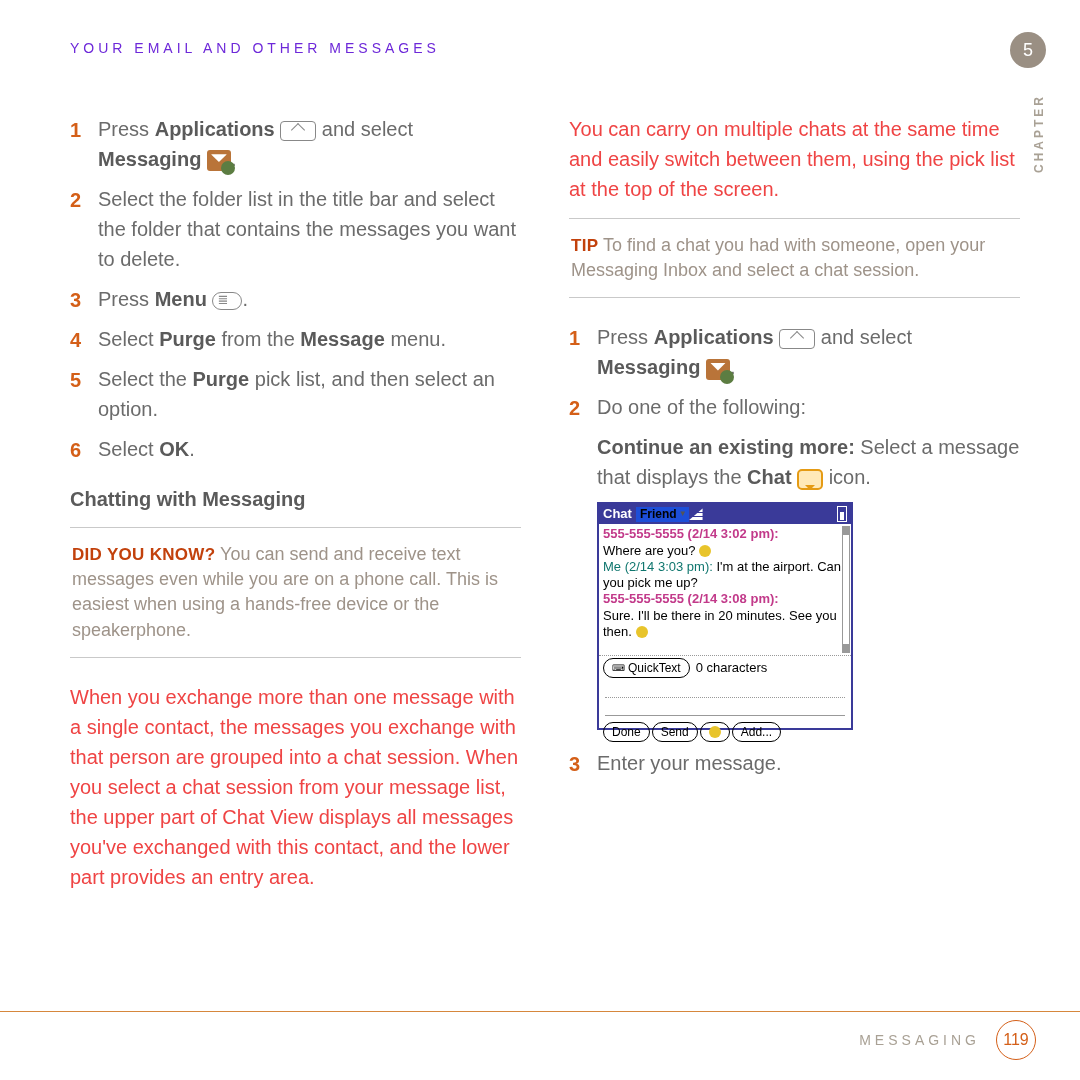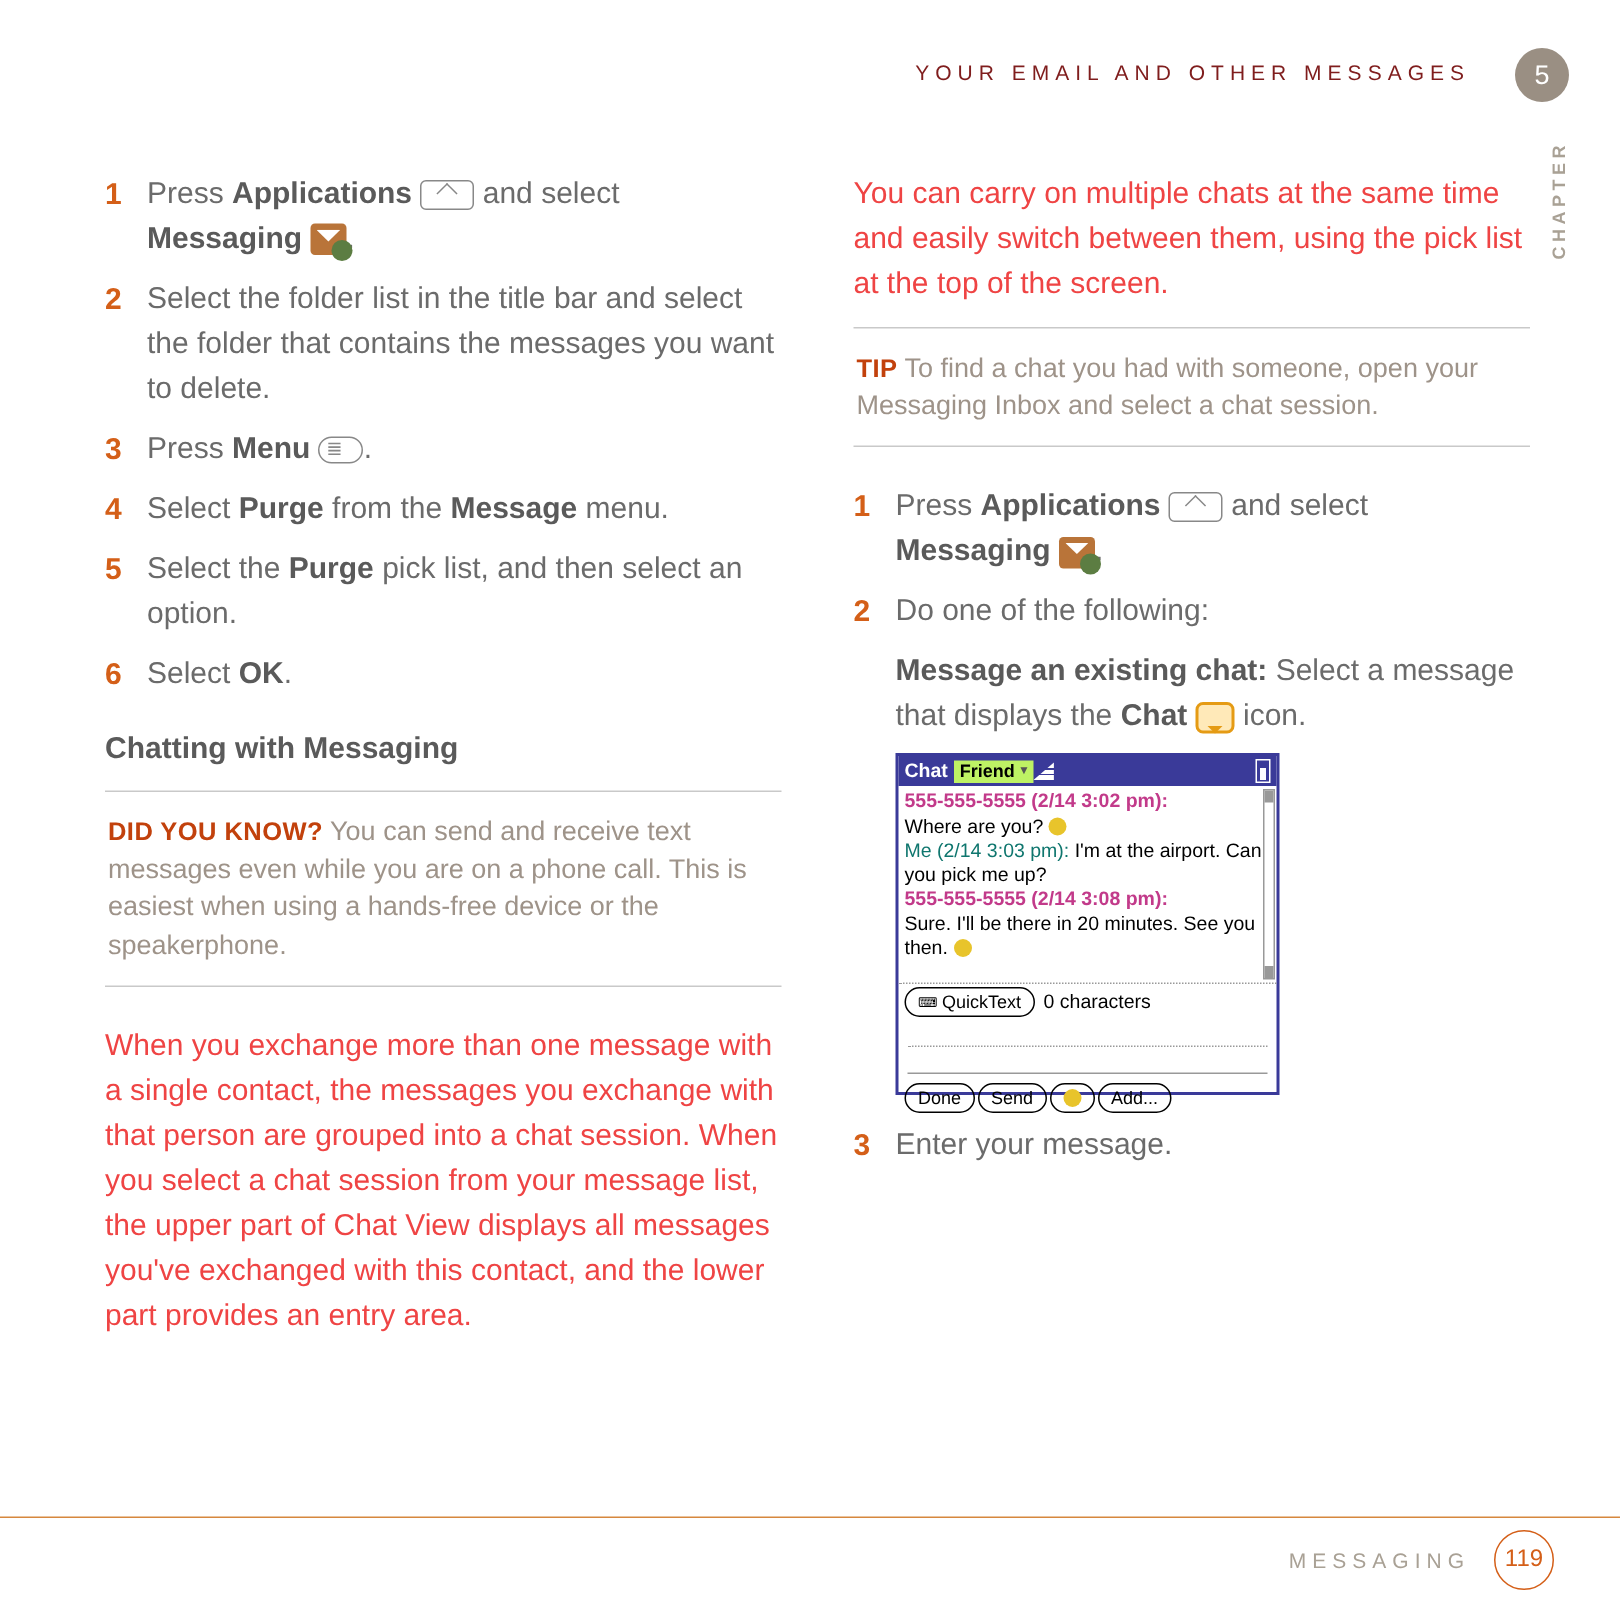--- a/index.html
+++ b/index.html
@@ -1,17 +1,17 @@
 <!DOCTYPE html>
 <html><head>
 <meta charset="utf-8">
 <style>
   body{margin:0;background:#fff;font-family:"Helvetica Neue",Arial,sans-serif;color:#555;width:1080px;height:1080px;position:relative}
   .page{padding:40px 60px 40px 70px;box-sizing:border-box}
-  .header{letter-spacing:4px;font-size:14px;color:#7f1d1d;text-align:right;padding-right:40px;margin-bottom:58px}
+  .header{letter-spacing:4px;font-size:14px;color:#6d28d9;text-align:left;padding-right:40px;margin-bottom:58px}
   .chapter-badge{position:absolute;top:32px;right:34px;width:36px;height:36px;border-radius:50%;background:#9a8f83;color:#fff;display:flex;align-items:center;justify-content:center;font-size:18px}
   .chapter-side{position:absolute;top:94px;right:34px;writing-mode:vertical-rl;transform:rotate(180deg);letter-spacing:3px;font-size:12px;color:#a9a195;font-weight:bold}
   .cols{display:flex;gap:48px}
   .col{flex:1;min-width:0}
   ol{list-style:none;padding:0;margin:0;counter-reset:step}
   ol>li{position:relative;padding-left:28px;margin-bottom:10px;font-size:20px;line-height:1.5;color:#6b6b6b;counter-increment:step}
   ol>li::before{content:counter(step);position:absolute;left:0;top:1px;font-weight:bold;color:#d45f18;font-size:20px}
   .sub{padding-left:28px;font-size:20px;line-height:1.5;color:#6b6b6b;margin-bottom:10px}
   .b{font-weight:bold;color:#5a5a5a}
   .icon{display:inline-block;vertical-align:middle}
@@ -23,21 +23,21 @@
   .icon-msg::before{content:"";position:absolute;inset:4px;background:#fff;border-radius:1px;clip-path:polygon(0 0,100% 0,50% 60%)}
   .icon-msg::after{content:"";position:absolute;right:-4px;bottom:-4px;width:14px;height:14px;background:#5c7d42;border-radius:50%}
   .icon-chat{display:inline-block;width:22px;height:17px;border:2px solid #e59b14;background:#ffe9b8;border-radius:5px;position:relative;vertical-align:middle}
   .icon-chat::after{content:"";position:absolute;bottom:-7px;left:6px;border:5px solid transparent;border-top-color:#e59b14}
   .h3{font-weight:bold;color:#5a5a5a;font-size:20px;margin:24px 0 16px 0}
   .card{border-top:1px solid #c9c9c9;border-bottom:1px solid #c9c9c9;padding:14px 2px;font-size:18px;color:#9e9389;line-height:1.4;margin:0 0 24px 0}
   .tip-lab,.dyk-lab{color:#c2410c;font-weight:bold;font-size:17px;letter-spacing:.3px}
   .para{font-size:20px;line-height:1.5;color:#ef4444;margin:0 0 14px 0}
   .chatshot{width:256px;height:228px;margin:10px 0 18px 28px;border:2px solid #3a3a99;position:relative;font-family:Arial,sans-serif;font-size:13px;line-height:1.25;color:#000;box-sizing:border-box}
   .cs-top{background:#3a3a99;color:#fff;height:20px;display:flex;align-items:center;padding:0 4px;font-weight:bold}
-  .cs-top .dd{background:#bef264;color:#000;margin-left:4px;padding:0 12px 0 4px;height:15px;font-size:12px;display:flex;align-items:center;position:relative}
+  .cs-top .dd{background:#1d4ed8;color:#000;margin-left:4px;padding:0 12px 0 4px;height:15px;font-size:12px;display:flex;align-items:center;position:relative}
   .cs-top .dd::before{content:"▼";font-size:8px;position:absolute;right:2px;color:#555}
   .cs-top .bat{margin-left:auto;width:8px;height:14px;border:1px solid #fff;position:relative}
   .cs-top .bat::before{content:"";position:absolute;left:2px;right:2px;bottom:1px;height:8px;background:#fff}
   .cs-top .sig{width:14px;height:12px;margin-right:4px;background:linear-gradient(to top,#fff 0 3px,transparent 3px 4px,#fff 4px 7px,transparent 7px 8px,#fff 8px 12px);clip-path:polygon(0 100%,100% 100%,100% 0)}
   .cs-body{padding:2px 4px;height:132px;box-sizing:border-box;border-bottom:1px dotted #999;position:relative}
   .cs-body .scroll{position:absolute;right:1px;top:2px;bottom:2px;width:6px;border:1px solid #999}
   .cs-body .scroll::before{content:"";position:absolute;left:0;right:0;top:0;height:8px;background:#999}
   .cs-body .scroll::after{content:"";position:absolute;left:0;right:0;bottom:0;height:8px;background:#999}
   .pink{color:#c23a8a;font-weight:bold}
   .blue{color:#0f766e;font-weight:normal}
@@ -103,21 +103,21 @@
       <ol>
         <li>
           <span>Press </span><span class="b">Applications</span>
           <span class="icon key-home"></span>
           <span> and select </span><span class="b">Messaging</span>
           <span class="icon icon-msg"></span><span>.</span>
         </li>
         <li>Do one of the following:</li>
       </ol>
       <div class="sub">
-        <span class="b">Message an existing chat:</span><span> Select a message that displays the </span><span class="b">Chat</span>
+        <span class="b">Continue an existing more:</span><span> Select a message that displays the </span><span class="b">Chat</span>
         <span class="icon icon-chat"></span><span> icon.</span>
       </div>
 
       <div class="chatshot">
         <div class="cs-top">
           <span>Chat</span>
           <span class="dd">Friend</span>
           <span class="sig"></span>
           <span class="bat"></span>
         </div>

